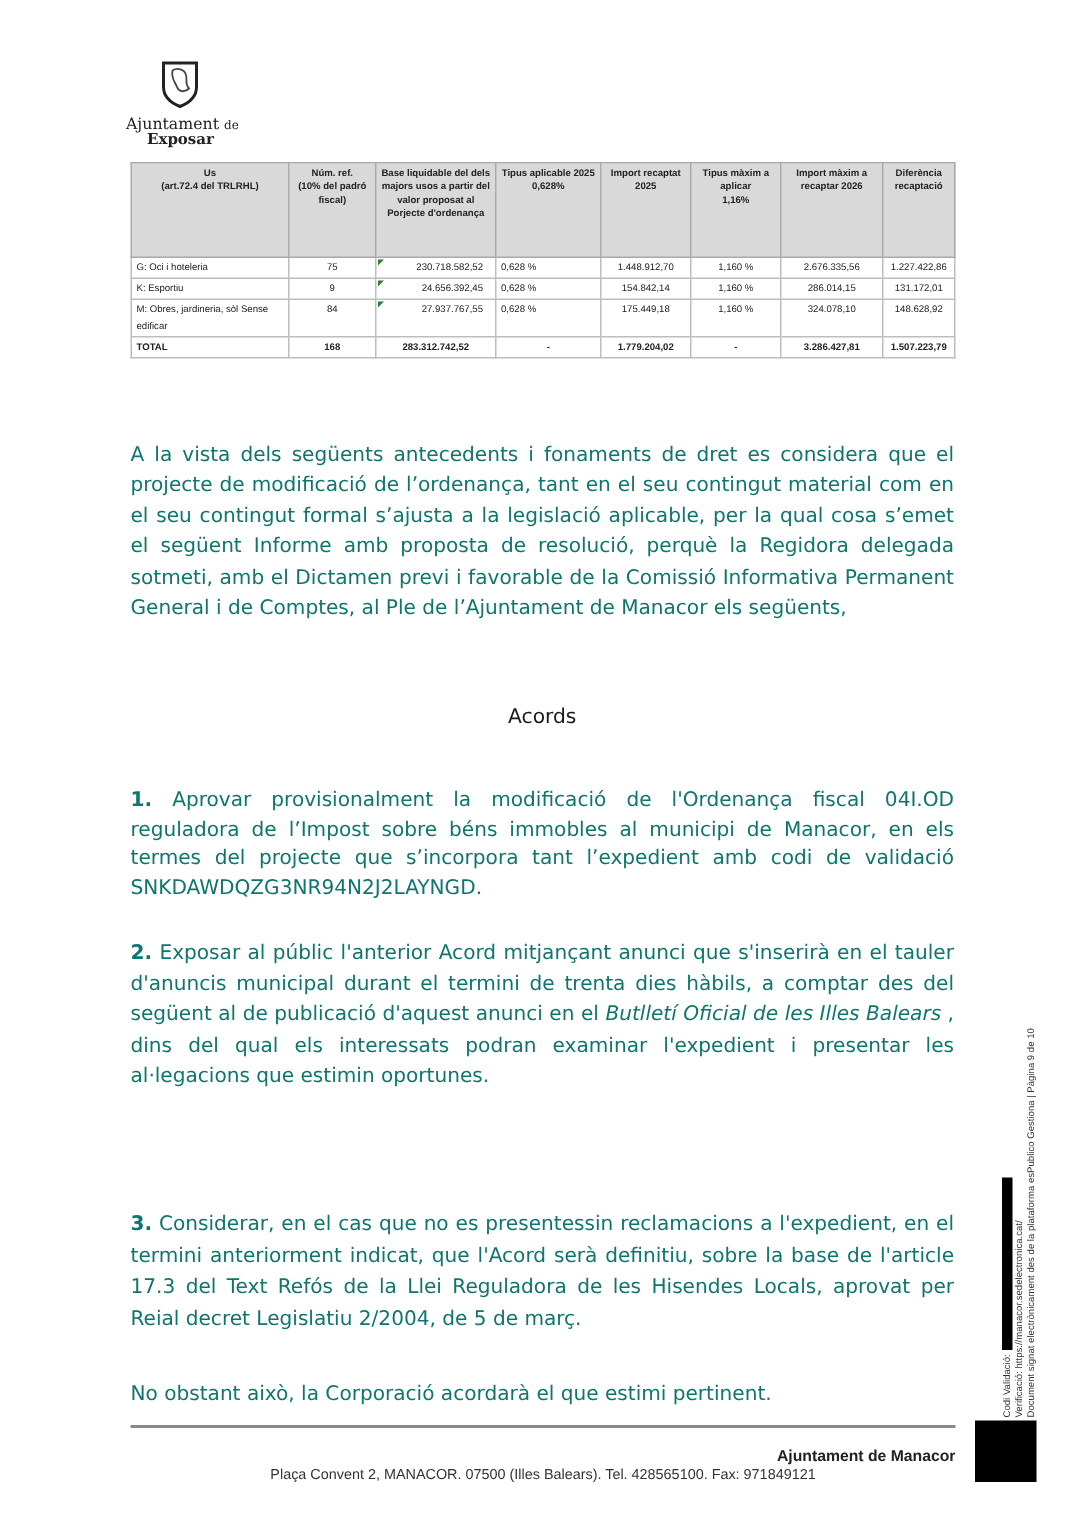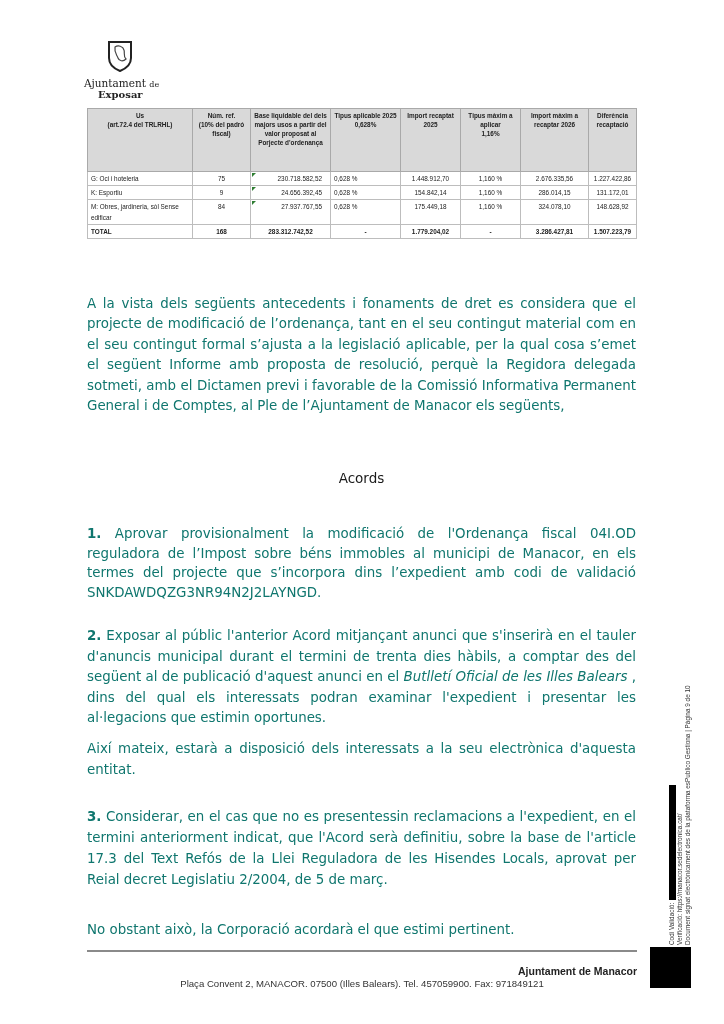--- a/index.html
+++ b/index.html
@@ -145,38 +145,37 @@
   </tbody>
 </table>
 
 <div class="body-text" style="top:294px">
   <p>A la vista dels següents antecedents i fonaments de dret es considera que el projecte de modificació de l’ordenança, tant en el seu contingut material com en el seu contingut formal s’ajusta a la legislació aplicable, per la qual cosa s’emet el següent Informe amb proposta de resolució, perquè la Regidora delegada sotmeti, amb el Dictamen previ i favorable de la Comissió Informativa Permanent General i de Comptes, al Ple de l’Ajuntament de Manacor els següents,</p>
 </div>
 
 <div class="heading">Acords</div>
 
 <div class="body-text" style="top:524px; line-height:19.5px">
-  <p><b class="n">1.</b><span> Aprovar provisionalment la modificació de l'Ordenança fiscal 04I.OD reguladora de l’Impost sobre béns immobles al municipi de Manacor, en els termes del projecte que  s’incorpora dins l’expedient amb codi de validació  SNKDAWDQZG3NR94N2J2LAYNGD.</span></p>
+  <p><b class="n">1.</b><span> Aprovar provisionalment la modificació de l'Ordenança fiscal 04I.OD reguladora de l’Impost sobre béns immobles al municipi de Manacor, en els termes del projecte que  s’incorpora tant l’expedient amb codi de validació  SNKDAWDQZG3NR94N2J2LAYNGD.</span></p>
 </div>
 
 <div class="body-text" style="top:626px; line-height:20.6px">
   <p><b class="n">2.</b><span> Exposar al públic l'anterior Acord mitjançant anunci que s'inserirà en el tauler d'anuncis municipal durant el termini de trenta dies hàbils, a comptar des del següent al de publicació d'aquest anunci en el </span><i class="it">Butlletí Oficial de les Illes Balears</i><span> , dins del qual els interessats podran examinar l'expedient i presentar les al·legacions que estimin oportunes.</span></p>
-  <p style="margin-top:10px">Així mateix, estarà a  disposició dels interessats a la seu electrònica d'aquesta entitat.</p>
 </div>
 
 <div class="body-text" style="top:806px; line-height:21px">
   <p><b class="n">3.</b><span> Considerar, en el cas que no es presentessin reclamacions a l'expedient, en el termini anteriorment indicat, que l'Acord serà definitiu, sobre la base de l'article 17.3 del Text Refós de la Llei Reguladora de les Hisendes Locals, aprovat per Reial decret Legislatiu 2/2004, de 5 de març.</span></p>
 </div>
 
 <div class="body-text" style="top:920px">
   <p>No obstant això, la Corporació acordarà el que estimi pertinent.</p>
 </div>
 
 <div class="footer-line"></div>
 <div class="footer-title">Ajuntament de Manacor</div>
-<div class="footer-addr">Plaça Convent 2, MANACOR. 07500 (Illes Balears). Tel. 457059900. Fax: 971849121</div>
+<div class="footer-addr">Plaça Convent 2, MANACOR. 07500 (Illes Balears). Tel. 428565100. Fax: 971849121</div>
 
 <div class="side">
   <div><span>Codi Validació:</span><span class="redact"></span></div>
   <div>Verificació: https://manacor.sedelectronica.cat/</div>
   <div>Document signat electrònicament des de la plataforma esPublico Gestiona | Pàgina 9 de 10</div>
 </div>
 <div class="qr"></div>
 
 </body></html>

